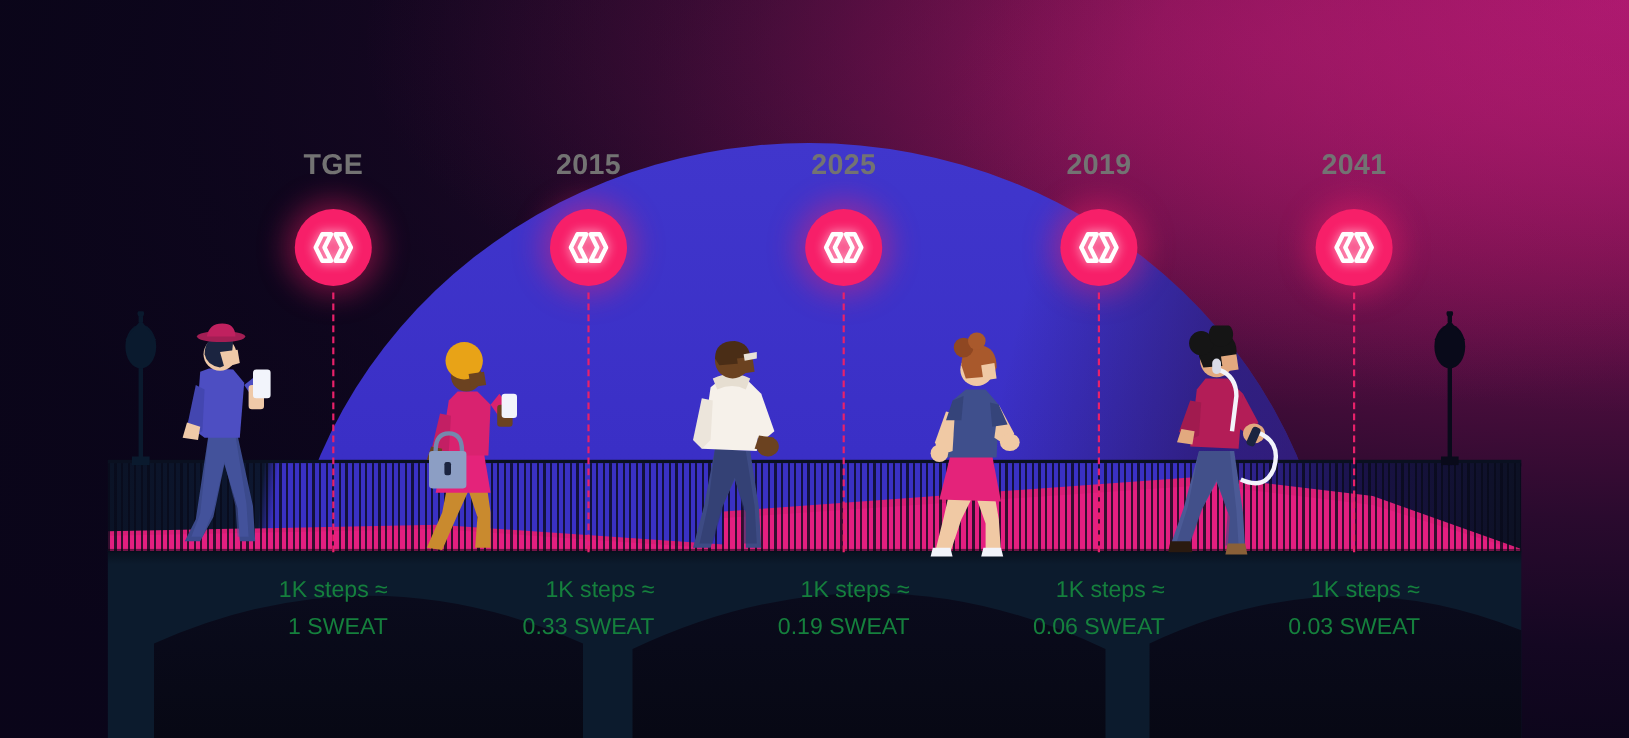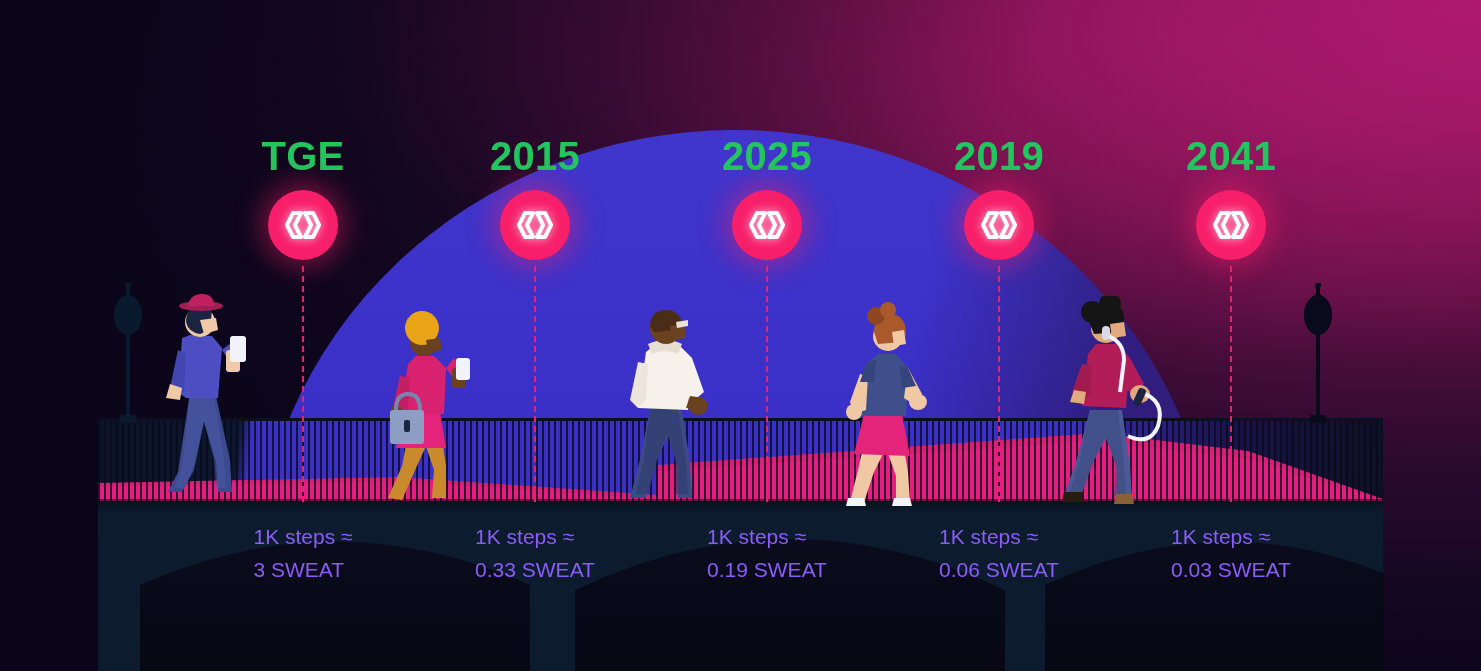--- a/index.html
+++ b/index.html
@@ -98,24 +98,24 @@
   
   .marker{
     position:absolute;
     top:0;
     width:0;
   }
   .marker .year{
     position:absolute;
     left:0; top:134px;
     transform:translateX(-50%);
-    font-size:40px;
+    font-size:26px;
     font-weight:bold;
     letter-spacing:.3px;
-    color:#22c55e;
+    color:#737373;
     white-space:nowrap;
   }
   .badge{
     position:absolute;
     left:-35px; top:190px;
     width:70px; height:70px;
     border-radius:50%;
     background:#f71f69;
     box-shadow:0 0 26px 8px rgba(247,31,105,.42);
     display:flex; align-items:center; justify-content:center;
@@ -125,23 +125,23 @@
     position:absolute;
     left:-1px;
     top:266px;
     width:2px;
     border-left:2px dashed #e8216a;
   }
   .caption{
     position:absolute;
     left:0;
     transform:translateX(-50%);
-    text-align:left;
+    text-align:right;
     white-space:nowrap;
-    color:#8b5cf6;
+    color:#15803d;
     font-size:21px;
     line-height:33px;
   }
   .caption .l1{ display:block; }
   .caption .l2{ display:block; }
   
   .person{ position:absolute; }
 </style>
 </head>
 <body>
@@ -309,21 +309,21 @@
       <svg width="40" height="34" viewBox="0 0 40 34">
         <g fill="none" stroke="#ffffff" stroke-width="4" stroke-linejoin="round">
           <path d="M18,5 L10,5 L4,17 L10,29 L18,29 L12,17 Z"></path>
           <path d="M22,5 L30,5 L36,17 L30,29 L22,29 L28,17 Z"></path>
         </g>
       </svg>
     </div>
     <div class="stem" style="height:236px;"></div>
     <div class="caption" style="top:520px;">
       <span class="l1">1K steps ≈</span>
-      <span class="l2">3 SWEAT</span>
+      <span class="l2">1 SWEAT</span>
     </div>
   </div>
 
   <div class="marker" style="left:535px;">
     <div class="year">2015</div>
     <div class="badge">
       <svg width="40" height="34" viewBox="0 0 40 34">
         <g fill="none" stroke="#ffffff" stroke-width="4" stroke-linejoin="round">
           <path d="M18,5 L10,5 L4,17 L10,29 L18,29 L12,17 Z"></path>
           <path d="M22,5 L30,5 L36,17 L30,29 L22,29 L28,17 Z"></path>

